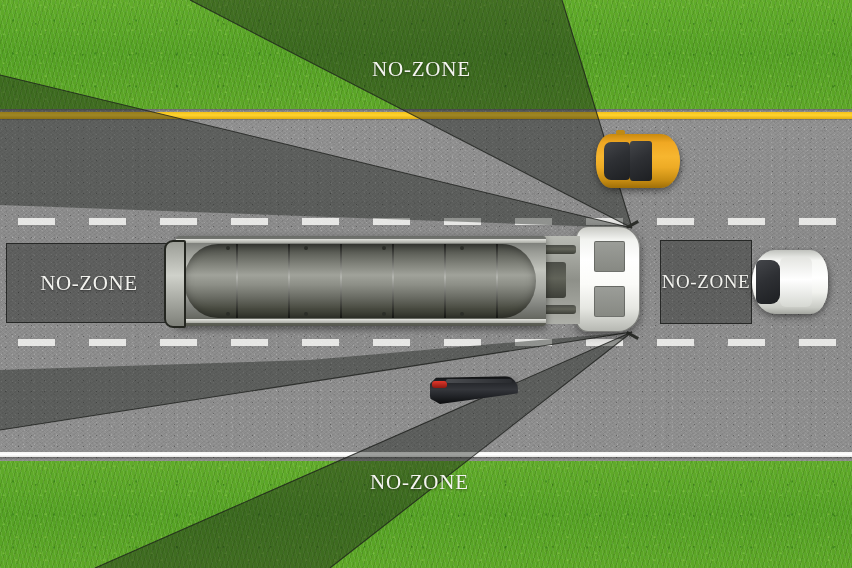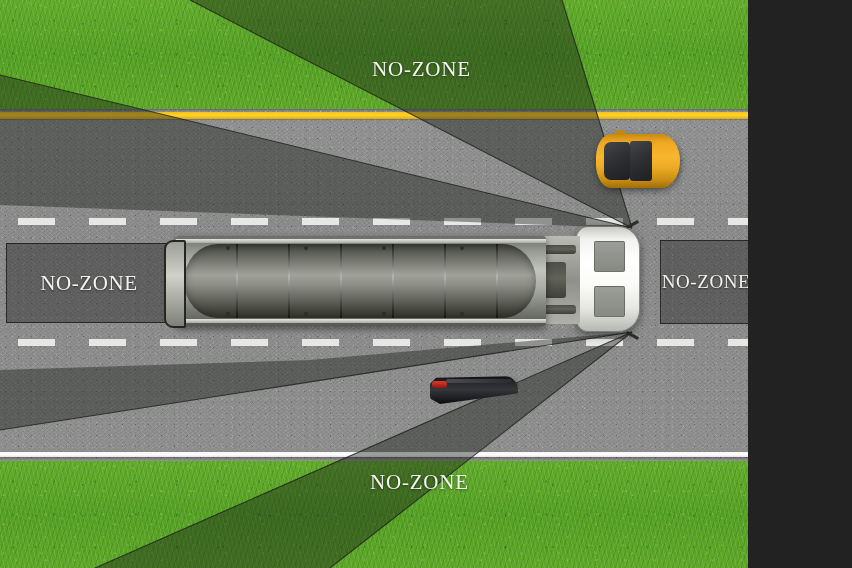--- a/index.html
+++ b/index.html
@@ -3,21 +3,21 @@
 <meta charset="utf-8">
 <title>Truck No-Zone Blind Spot Diagram</title>
 <style>
   html, body {
     margin: 0;
     padding: 0;
     background: #222;
   }
   #scene {
     position: relative;
-    width: 748px;
+    width: 852px;
     height: 568px;
     overflow: hidden;
     font-family: "Liberation Serif", "DejaVu Serif", serif;
     -webkit-font-smoothing: antialiased;
   }
 
   
   .layer { position: absolute; left: 0; width: 852px; }
 
   .grass {

